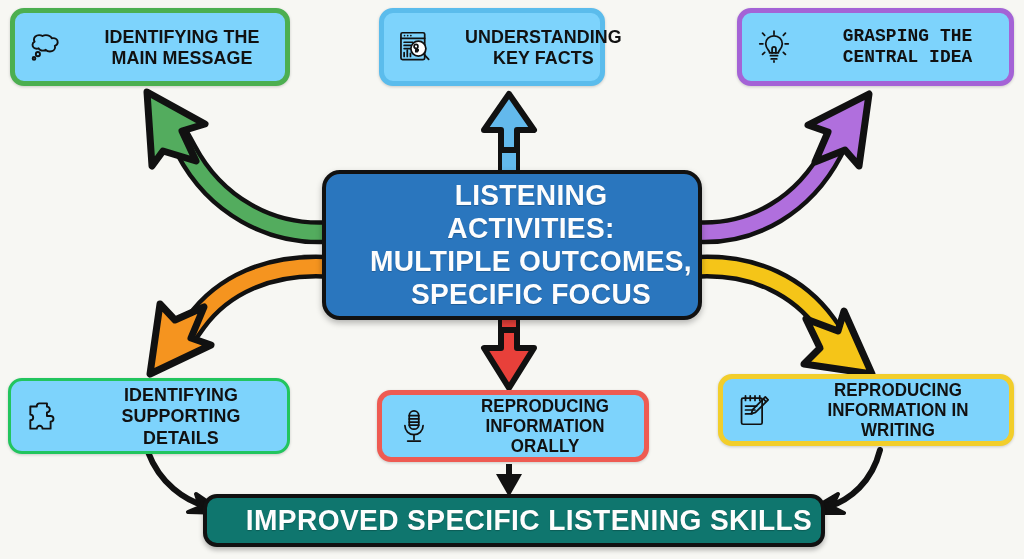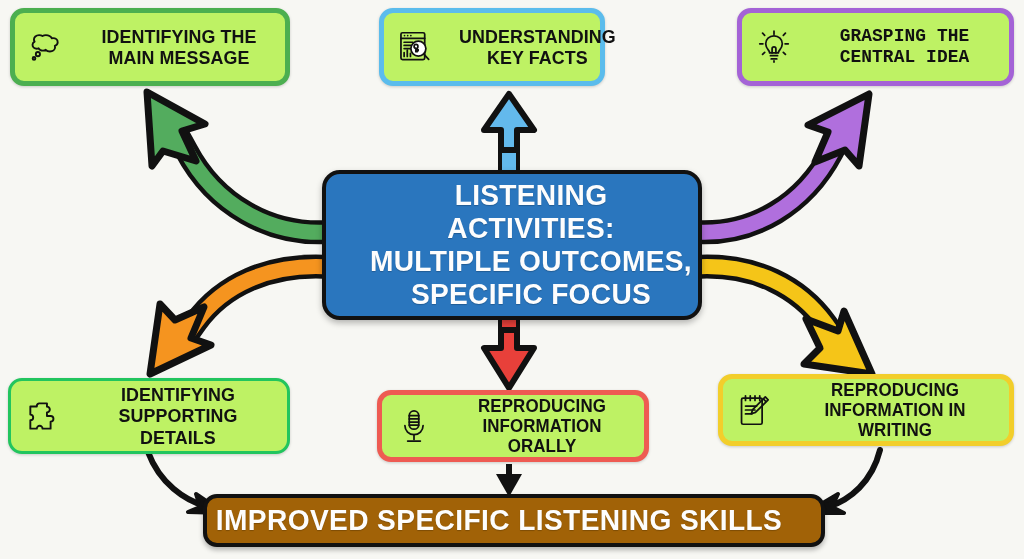--- a/index.html
+++ b/index.html
@@ -9,25 +9,25 @@
     font-family:"Liberation Sans", sans-serif;
     overflow:hidden;
   }
   #stage{position:relative;width:1024px;height:559px;}
   svg#arrows{position:absolute;left:0;top:0;width:1024px;height:559px;}
 
   
   .card{
     position:absolute;
     box-sizing:border-box;
-    background:#bef264;
+    background:#7dd3fc;
     border-radius:14px;
     display:flex;
     align-items:center;
-    gap:18px;
+    gap:24px;
     padding:8px 12px;
     box-shadow:0 1px 3px rgba(0,0,0,.18);
     z-index:5;
   }
   .card .ico{
     flex:0 0 auto;
     width:40px;height:42px;
     display:flex;align-items:center;justify-content:center;
   }
   .card .ico svg{width:38px;height:40px;display:block;}
@@ -77,24 +77,24 @@
     white-space:pre-line;
     transform:scaleX(.97);
     text-shadow:0 1px 1px rgba(0,0,0,.22);
   }
 
   
   #banner{
     position:absolute;
     left:203px; top:494px; width:622px; height:53px;
     box-sizing:border-box;
-    background:#a16207;
+    background:#0f766e;
     border:4px solid #111;
     border-radius:14px;
-    display:flex;align-items:center;justify-content:flex-start;
+    display:flex;align-items:center;justify-content:flex-end;
     z-index:6;
     box-shadow:0 3px 5px rgba(0,0,0,.28);
   }
   #banner .bantxt{
     color:#fdfdfd;
     font-weight:700;
     font-size:29px;
     letter-spacing:.4px;
     transform:scaleX(.97);
     text-shadow:0 1px 1px rgba(0,0,0,.22);

